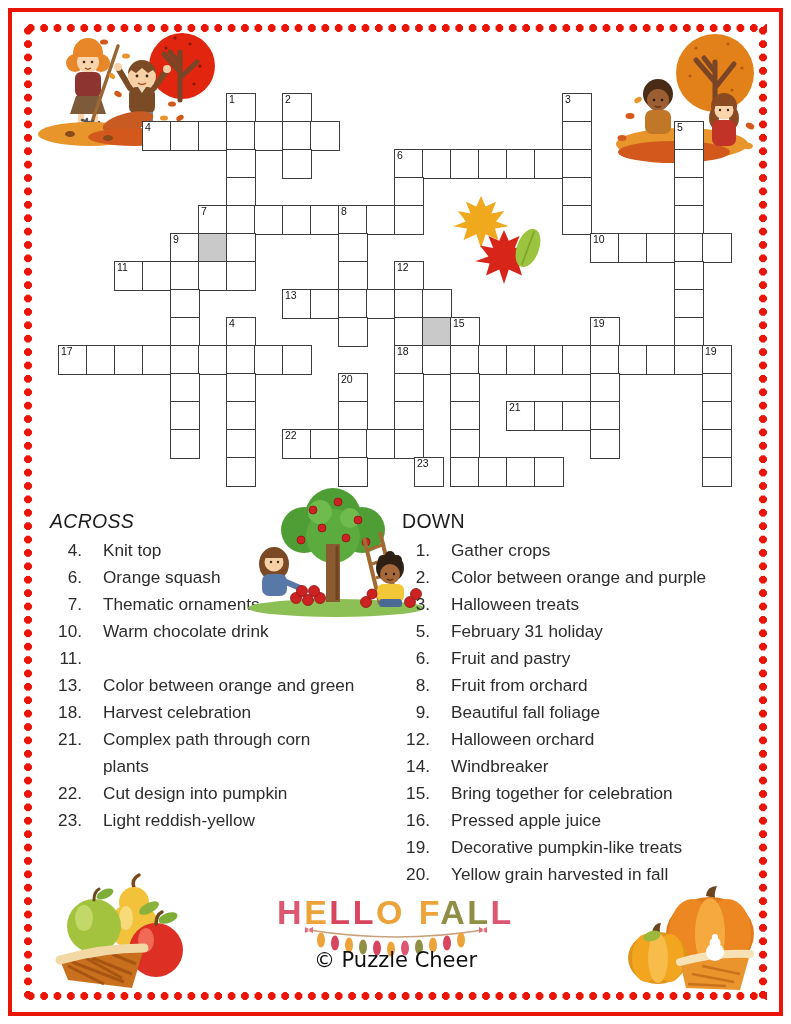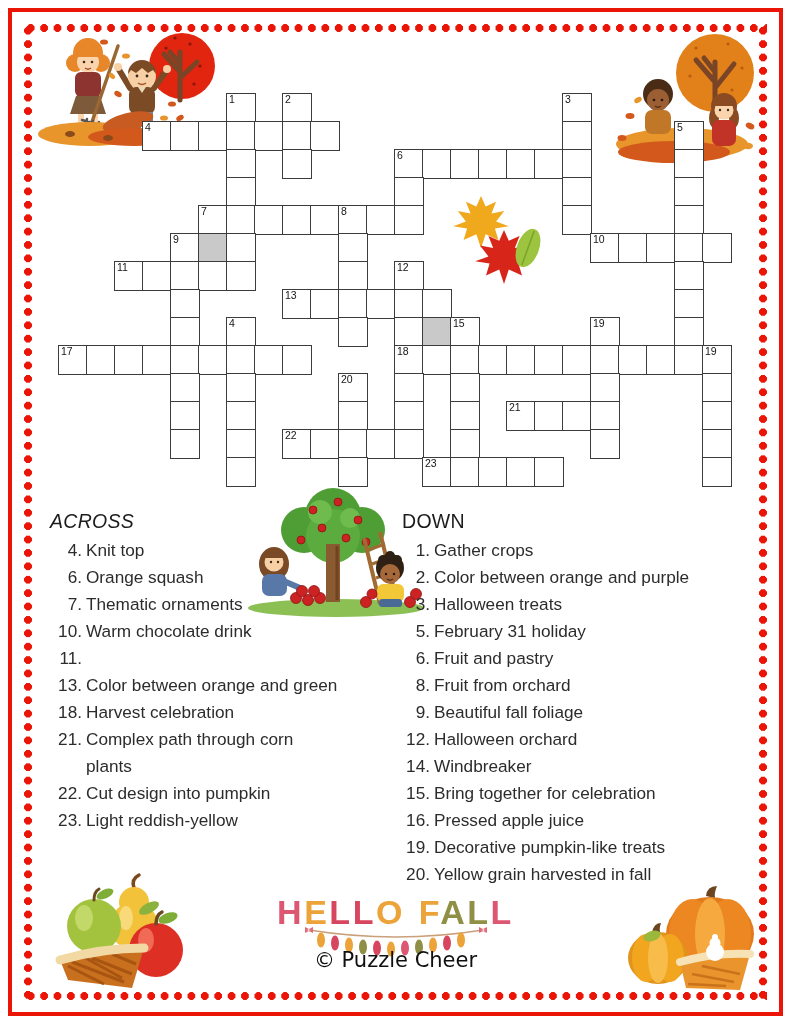--- a/index.html
+++ b/index.html
@@ -23,21 +23,21 @@
   .cell .num{position:absolute;top:-1px;left:2px;font-size:10.5px;line-height:12px;color:#141414;}
   
   .section-header{position:absolute;font-size:19.5px;color:#1c1c1c;letter-spacing:.3px;}
   .hdr-across{left:50px;top:510px;font-style:italic;}
   .hdr-down{left:402px;top:510px;}
   .clue-list{position:absolute;top:537px;}
   .list-across{left:48px;width:336px;}
   .list-down{left:396px;width:352px;}
   .clue{display:flex;font-size:17.2px;line-height:27px;color:#2c2c2c;}
   .cnum{width:34px;text-align:right;flex:none;}
-  .ctext{margin-left:4px;white-space:pre-line;}
+  .ctext{margin-left:21px;white-space:pre-line;}
   
   .wordmark{position:absolute;top:893px;left:0;width:100%;text-align:center;
             font-size:34px;font-weight:bold;letter-spacing:2.5px;}
   .wordmark .sp{display:inline-block;width:14px;}
   .garland{position:absolute;top:924px;left:50%;transform:translateX(-50%);}
   .copyright{position:absolute;top:948px;left:0;width:100%;text-align:center;
              font-size:21px;color:#101010;font-family:"DejaVu Sans", sans-serif;}
   .illus{position:absolute;}
   .illus-topleft{left:30px;top:26px;}
   .illus-topright{left:612px;top:26px;}
@@ -319,21 +319,21 @@
       </div>
       <div class="cell" style="left: 252px; top: 336px;"></div>
       <div class="cell" style="left: 280px; top: 336px;"></div>
       <div class="cell" style="left: 308px; top: 336px;"></div>
       <div class="cell" style="left: 336px; top: 336px;"></div>
       <div class="cell" style="left: 392px; top: 336px;"></div>
       <div class="cell" style="left: 532px; top: 336px;"></div>
       <div class="cell" style="left: 644px; top: 336px;"></div>
       <div class="cell" style="left: 168px; top: 364px;"></div>
       <div class="cell" style="left: 280px; top: 364px;"></div>
-      <div class="cell" style="left: 364px; top: 364px;">
+      <div class="cell" style="left: 356px; top: 364px;">
         <span class="num">23</span>
       </div>
       <div class="cell" style="left: 392px; top: 364px;"></div>
       <div class="cell" style="left: 420px; top: 364px;"></div>
       <div class="cell" style="left: 448px; top: 364px;"></div>
       <div class="cell" style="left: 476px; top: 364px;"></div>
       <div class="cell" style="left: 644px; top: 364px;"></div>
     </div>
 
   <svg class="illus illus-gridleaves" width="100" height="92" viewBox="0 0 100 92">

